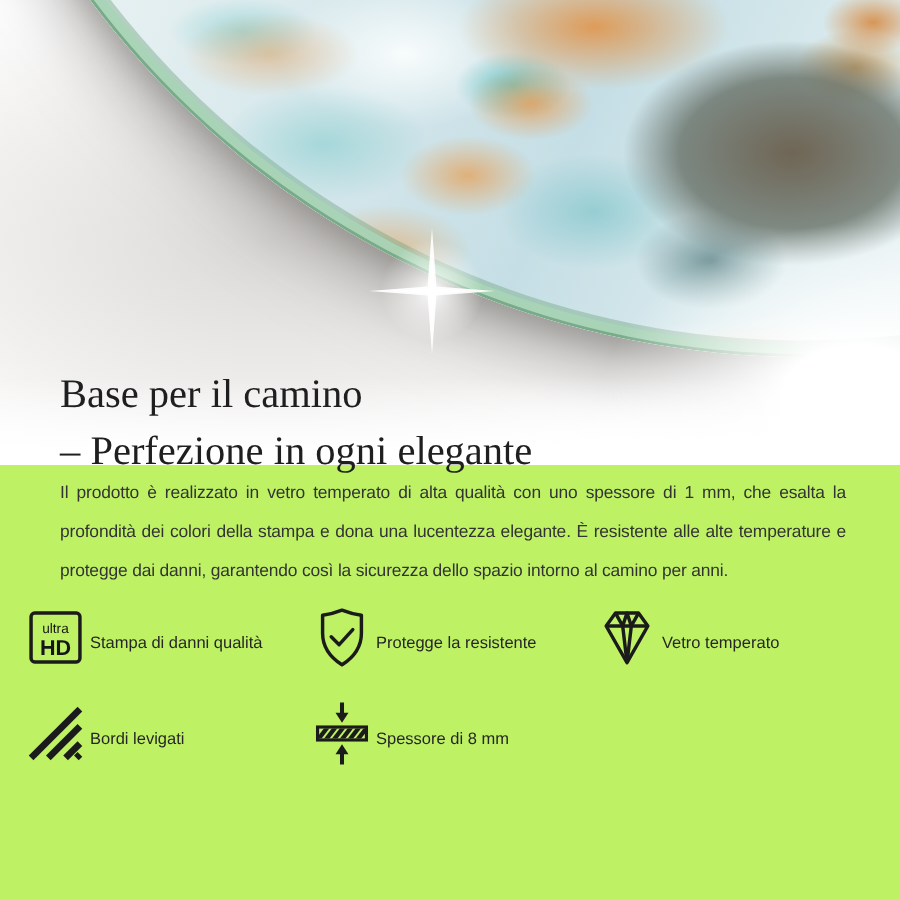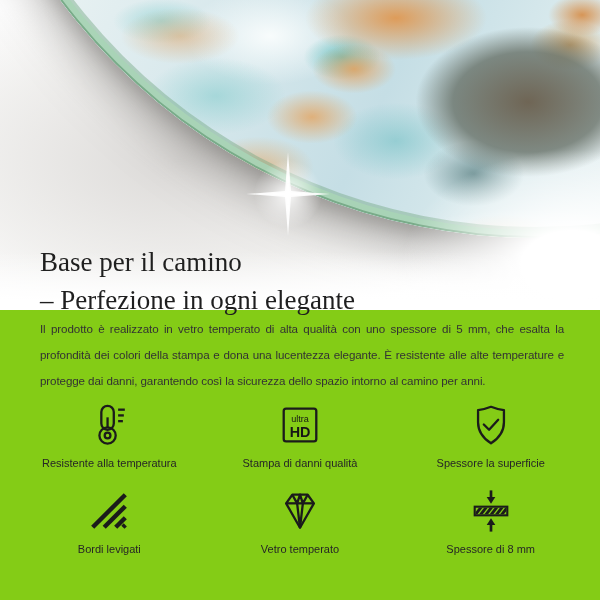--- a/index.html
+++ b/index.html
@@ -1,16 +1,16 @@
 <!DOCTYPE html>
 <html><head>
 <meta charset="utf-8">
 <style>
   html,body{margin:0;padding:0;background:#fff;}
-  .page{position:relative;width:600px;height:600px;overflow:hidden;background:#84cc16;
+  .page{position:relative;width:600px;height:600px;overflow:hidden;background:#bef264;
         font-family:"Liberation Sans",sans-serif;color:#222;}
 
   
   .hero{position:absolute;left:0;top:0;width:600px;height:310px;overflow:hidden;
         background:
           radial-gradient(ellipse 430px 240px at 30% 52%, #dcdad8 0%, rgba(236,235,233,.75) 48%, rgba(255,255,255,0) 76%),
           linear-gradient(#fdfdfd,#ffffff);}
   .disc{position:absolute;left:-59px;top:-952px;width:1190px;height:1190px;border-radius:50%;
         overflow:hidden;background:#e8f2f3;
         box-shadow:0 22px 46px rgba(100,97,93,.5), 0 7px 16px rgba(100,97,93,.28);}
@@ -50,21 +50,21 @@
          font-family:"Liberation Serif",serif;font-weight:400;
          font-size:27px;line-height:38px;color:#1f1f1f;}
   .title span{display:block;}
   .desc{position:absolute;left:40px;top:304px;width:524px;
         font-size:11.6px;line-height:26px;letter-spacing:-0.1px;
         color:#333;text-align:justify;}
 
   
   .features{position:absolute;left:14px;top:402px;width:572px;
             display:grid;grid-template-columns:repeat(3,1fr);row-gap:18px;}
-  .feature{display:flex;flex-direction:column;align-items:center;}
+  .feature{display:flex;flex-direction:row;align-items:center;}
   .feature svg{width:46px;height:46px;display:block;}
   .f-stroke{fill:none;stroke:#1b1b1b;stroke-width:2.4;}
   .f-label{margin-top:9px;font-size:11px;line-height:13px;color:#262626;text-align:center;}
 </style>
 </head>
 <body>
 
 <div class="page">
 
   <div class="hero">
@@ -84,80 +84,66 @@
       <path d="M45 20 L46.6 43.4 L70 45 L46.6 46.6 L45 70 L43.4 46.6 L20 45 L43.4 43.4 Z" fill="#ffffff"></path>
     </svg>
     <div class="hero-bottom-fade"></div>
   </div>
 
   <h1 class="title">
     <span>Base per il camino</span>
     <span>– Perfezione in ogni elegante</span>
   </h1>
 
-  <p class="desc">Il prodotto è realizzato in vetro temperato di alta qualità con uno spessore di 5 mm, che esalta la profondità dei colori della stampa e dona una lucentezza elegante. È resistente alle alte temperature e protegge dai danni, garantendo così la sicurezza dello spazio intorno al camino per anni.</p>
+  <p class="desc">Il prodotto è realizzato in vetro temperato di alta qualità con uno spessore di 1 mm, che esalta la profondità dei colori della stampa e dona una lucentezza elegante. È resistente alle alte temperature e protegge dai danni, garantendo così la sicurezza dello spazio intorno al camino per anni.</p>
 
   <div class="features">
 
-    <div class="feature">
-      <svg viewBox="0 0 48 48">
-        <g class="f-stroke">
-          <rect x="16" y="4" width="13" height="25" rx="6.5"></rect>
-          <circle cx="22.5" cy="35" r="8.5"></circle>
-          <circle cx="22.5" cy="35" r="3"></circle>
-          <line x1="22.5" y1="16" x2="22.5" y2="27"></line>
-          <line x1="33.5" y1="8" x2="40.5" y2="8"></line>
-          <line x1="33.5" y1="14" x2="39.5" y2="14"></line>
-          <line x1="33.5" y1="20" x2="38.5" y2="20"></line>
-        </g>
-      </svg>
-      <div class="f-label">Resistente alla temperatura</div>
-    </div>
 
     <div class="feature">
       <svg viewBox="0 0 48 48">
         <rect class="f-stroke" x="7" y="7" width="34" height="34" rx="2.5"></rect>
         <text x="24" y="21" text-anchor="middle" font-size="9.5" fill="#161616" font-family="Liberation Sans, sans-serif">ultra</text>
         <text x="24" y="36.5" text-anchor="middle" font-size="15" font-weight="bold" fill="#161616" font-family="Liberation Sans, sans-serif">HD</text>
       </svg>
       <div class="f-label">Stampa di danni qualità</div>
     </div>
 
     <div class="feature">
       <svg viewBox="0 0 48 48">
         <g class="f-stroke" stroke-linejoin="round" stroke-linecap="round">
           <path d="M24 5 C28 6.6 33 8 37.5 8.5 V21 C37.5 31 31 38.5 24 43 C17 38.5 10.5 31 10.5 21 V8.5 C15 8 20 6.6 24 5 Z"></path>
           <path d="M16.5 23.5 L22 29 L31.5 18.5"></path>
         </g>
       </svg>
-      <div class="f-label">Spessore la superficie</div>
+      <div class="f-label">Protegge la resistente</div>
+    </div>
+
+    <div class="feature">
+      <svg viewBox="0 0 48 48">
+        <g class="f-stroke" stroke-linejoin="round">
+          <path d="M9.5 16 L16 7 H32 L38.5 16 L24 41.5 Z"></path>
+          <path d="M9.5 16 H38.5"></path>
+          <path d="M16 7 L21 16 L24 7 L27 16 L32 7"></path>
+          <path d="M21 16 L24 41.5 M27 16 L24 41.5"></path>
+        </g>
+      </svg>
+      <div class="f-label">Vetro temperato</div>
     </div>
 
     <div class="feature">
       <svg viewBox="0 0 48 48">
         <g stroke="#1b1b1b" stroke-width="4.6" fill="none">
           <path d="M7 41 L41 7"></path>
           <path d="M19 41 L41 19"></path>
           <path d="M31 41 L41 31"></path>
           <path d="M38.5 41 L41 38.5"></path>
         </g>
       </svg>
       <div class="f-label">Bordi levigati</div>
-    </div>
-
-    <div class="feature">
-      <svg viewBox="0 0 48 48">
-        <g class="f-stroke" stroke-linejoin="round">
-          <path d="M9.5 16 L16 7 H32 L38.5 16 L24 41.5 Z"></path>
-          <path d="M9.5 16 H38.5"></path>
-          <path d="M16 7 L21 16 L24 7 L27 16 L32 7"></path>
-          <path d="M21 16 L24 41.5 M27 16 L24 41.5"></path>
-        </g>
-      </svg>
-      <div class="f-label">Vetro temperato</div>
     </div>
 
     <div class="feature">
       <svg viewBox="0 0 48 48">
         <defs>
           <clipPath id="barclip">
               <rect x="8" y="20.5" width="32" height="7"></rect>
             </clipPath>
         </defs>
         <line x1="24" y1="2.5" x2="24" y2="11" stroke="#1b1b1b" stroke-width="2.8"></line>

